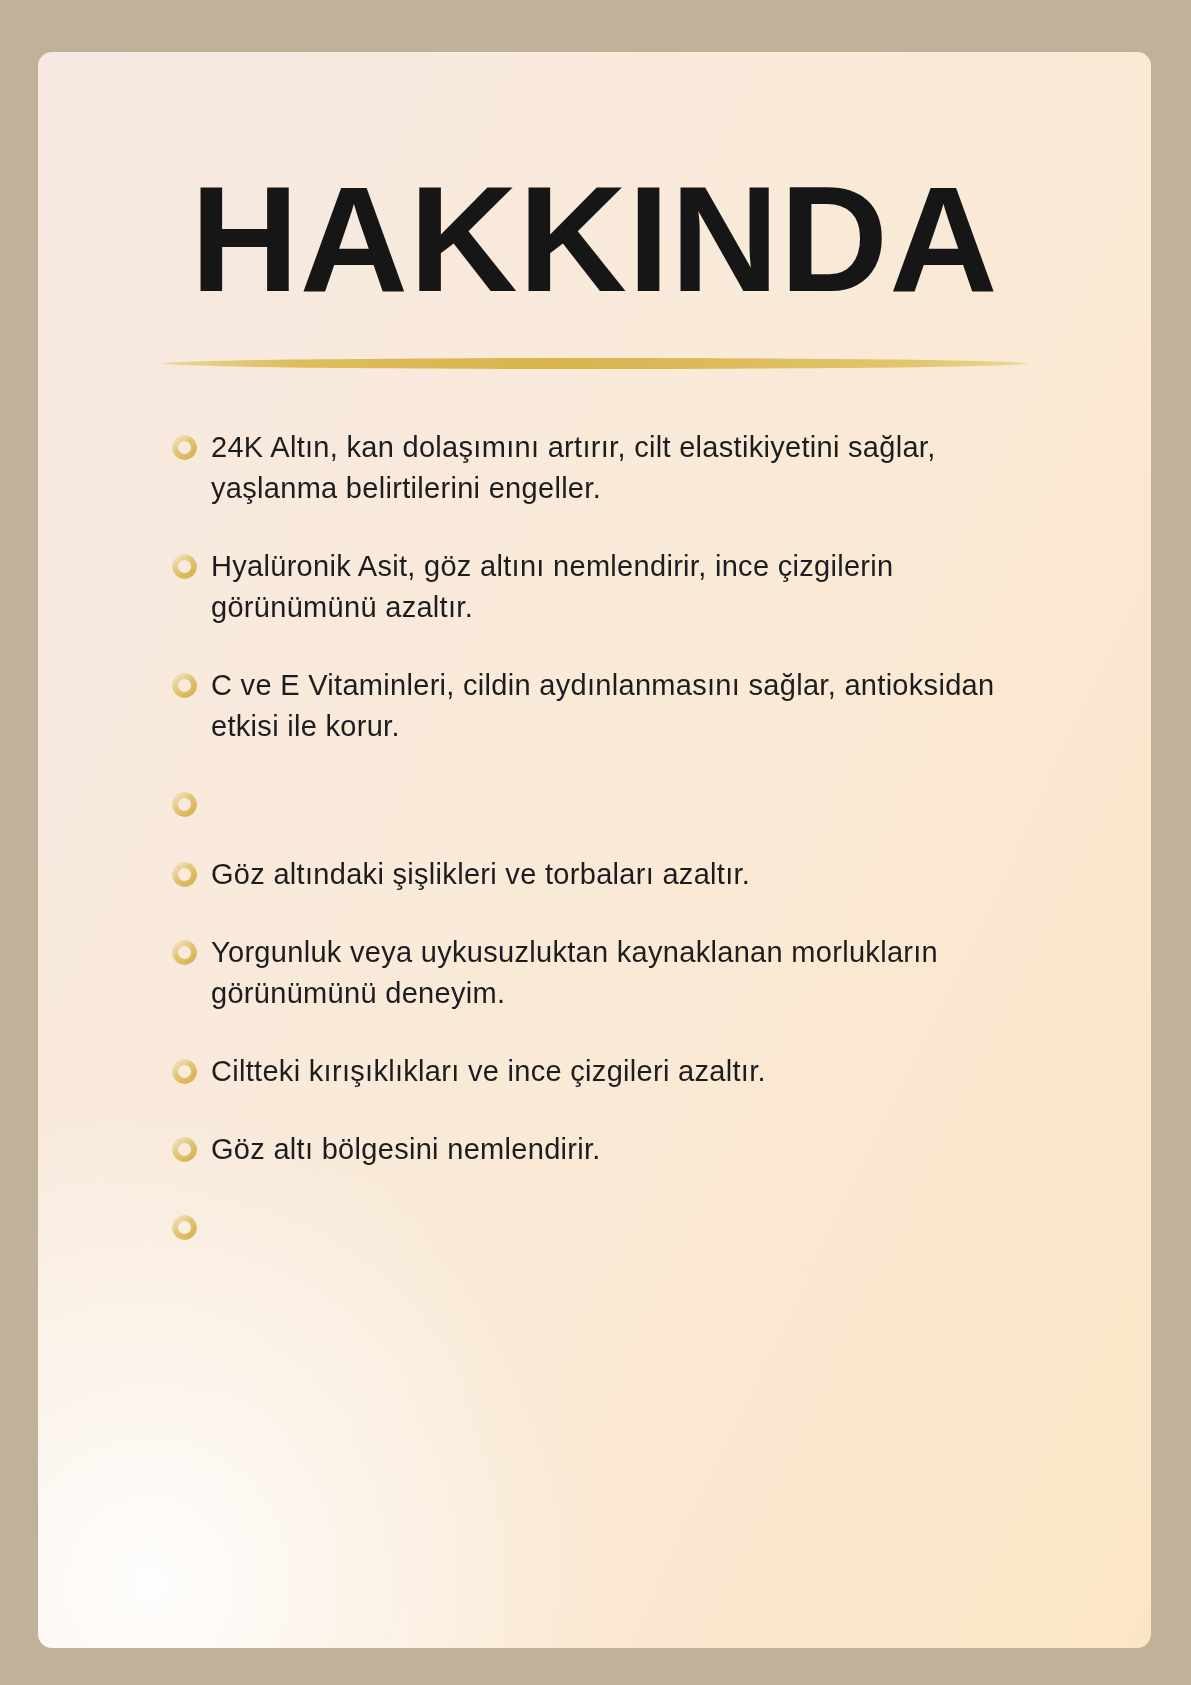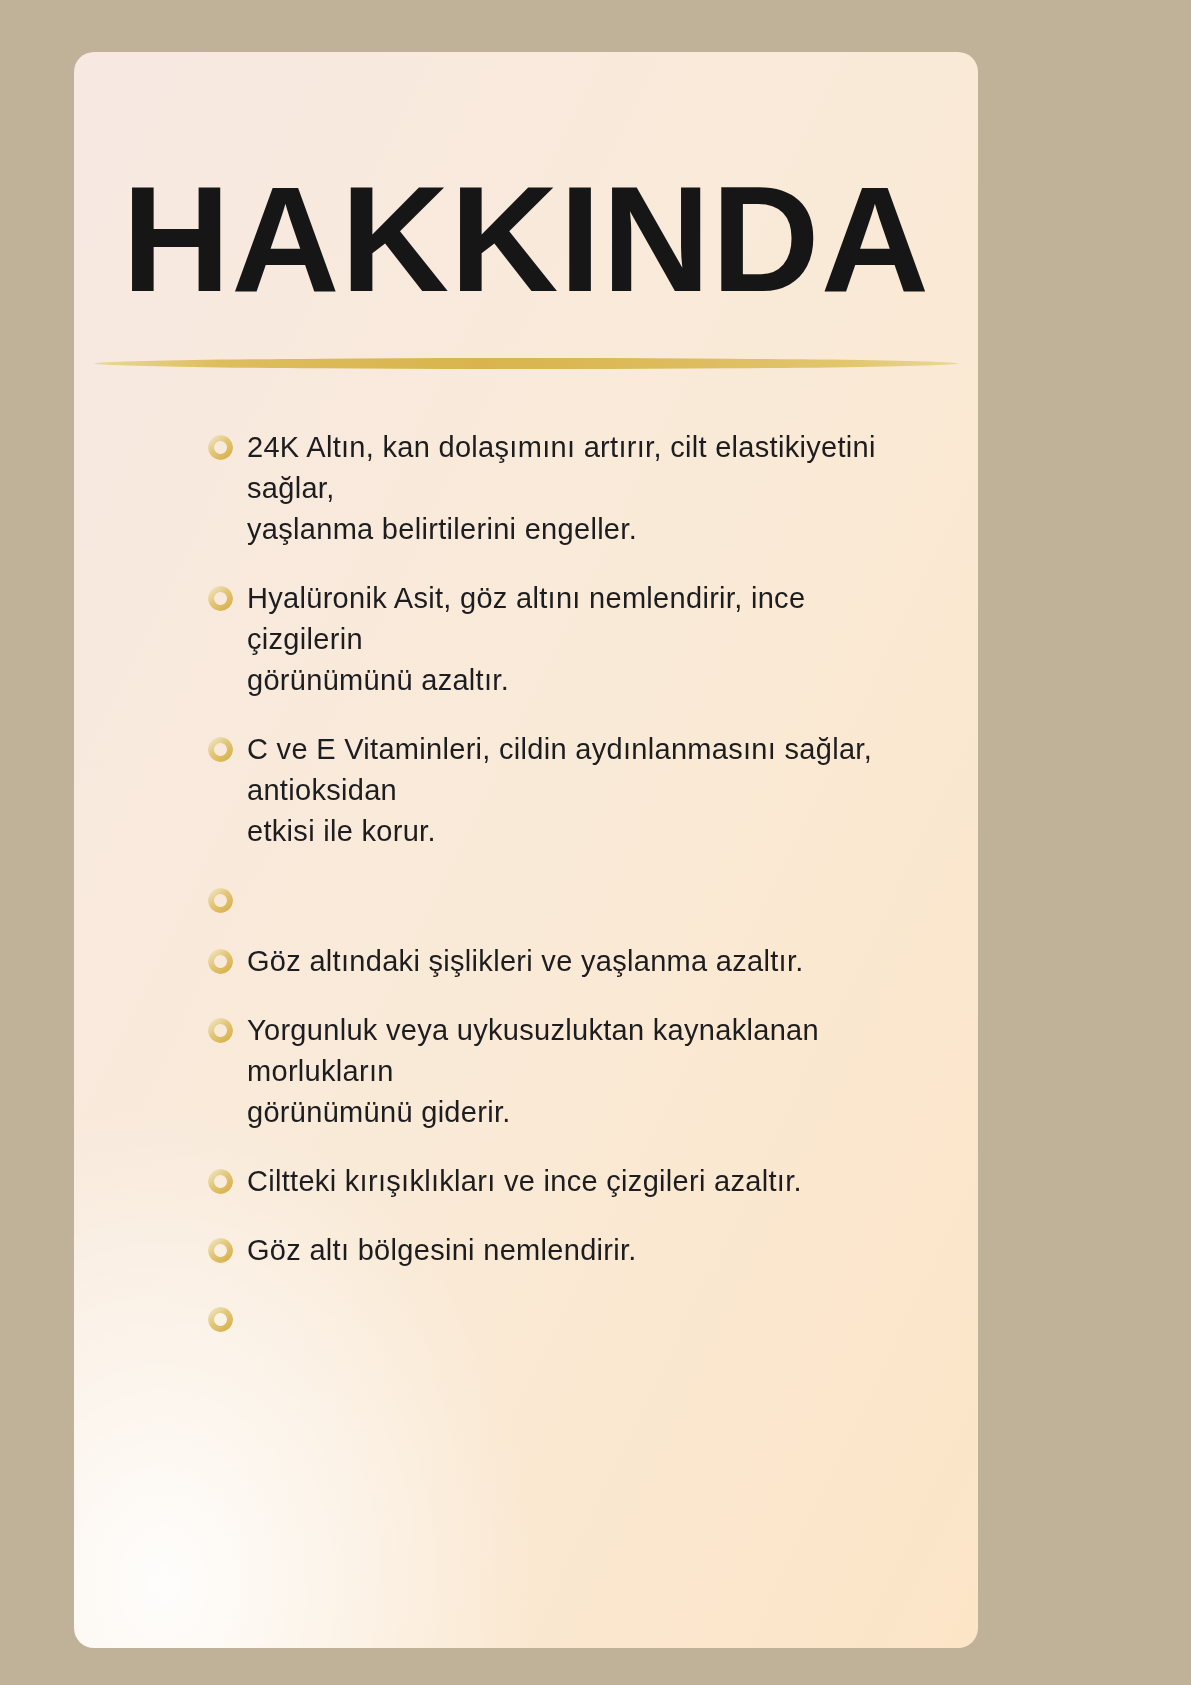--- a/index.html
+++ b/index.html
@@ -12,27 +12,26 @@
     width: 1191px;
     height: 1685px;
     background: #c0b199;
     overflow: hidden;
     font-family: "Liberation Sans", sans-serif;
   }
   .card {
     position: absolute;
     left: 38px;
     top: 52px;
-    width: 904px;
+    width: 1113px;
     height: 1596px;
-    border-radius: 20px;
+    border-radius: 14px;
     background:
       radial-gradient(ellipse 55% 40% at 10% 96%, rgba(255,255,255,0.92), rgba(255,255,255,0) 75%),
       linear-gradient(116deg, #f7e9e2 0%, #f9ead8 48%, #fce5c7 100%);
-    margin-left: 36px;
   }
   .page-title {
     margin: 112px 0 0 0;
     text-align: center;
     font-family: "Liberation Sans", sans-serif;
     font-weight: 700;
     font-size: 150px;
     line-height: 1;
     letter-spacing: 1px;
     color: #161616;
@@ -49,21 +48,21 @@
       #ddbd5e 70%,
       #e2c76f 88%,
       #e9d899 100%);
   }
   .about-list {
     list-style: none;
     margin: 58px 0 0 0;
     padding: 0 78px 0 134px;
     display: flex;
     flex-direction: column;
-    gap: 28px;
+    gap: 37px;
   }
   .about-list li {
     display: flex;
     align-items: flex-start;
     column-gap: 14px;
   }
   .ring {
     flex: 0 0 25px;
     width: 25px;
     height: 25px;
@@ -105,26 +104,26 @@
       <li>
         <span class="ring"></span>
         <span class="item-text">C ve E Vitaminleri, cildin aydınlanmasını sağlar, antioksidan
 etkisi ile korur.</span>
       </li>
       <li>
         <span class="ring"></span>
       </li>
       <li>
         <span class="ring"></span>
-        <span class="item-text">Göz altındaki şişlikleri ve yaşlanma azaltır.</span>
+        <span class="item-text">Göz altındaki şişlikleri ve torbaları azaltır.</span>
       </li>
       <li>
         <span class="ring"></span>
         <span class="item-text">Yorgunluk veya uykusuzluktan kaynaklanan morlukların
-görünümünü giderir.</span>
+görünümünü deneyim.</span>
       </li>
       <li>
         <span class="ring"></span>
         <span class="item-text">Ciltteki kırışıklıkları ve ince çizgileri azaltır.</span>
       </li>
       <li>
         <span class="ring"></span>
         <span class="item-text">Göz altı bölgesini nemlendirir.</span>
       </li>
       <li>

